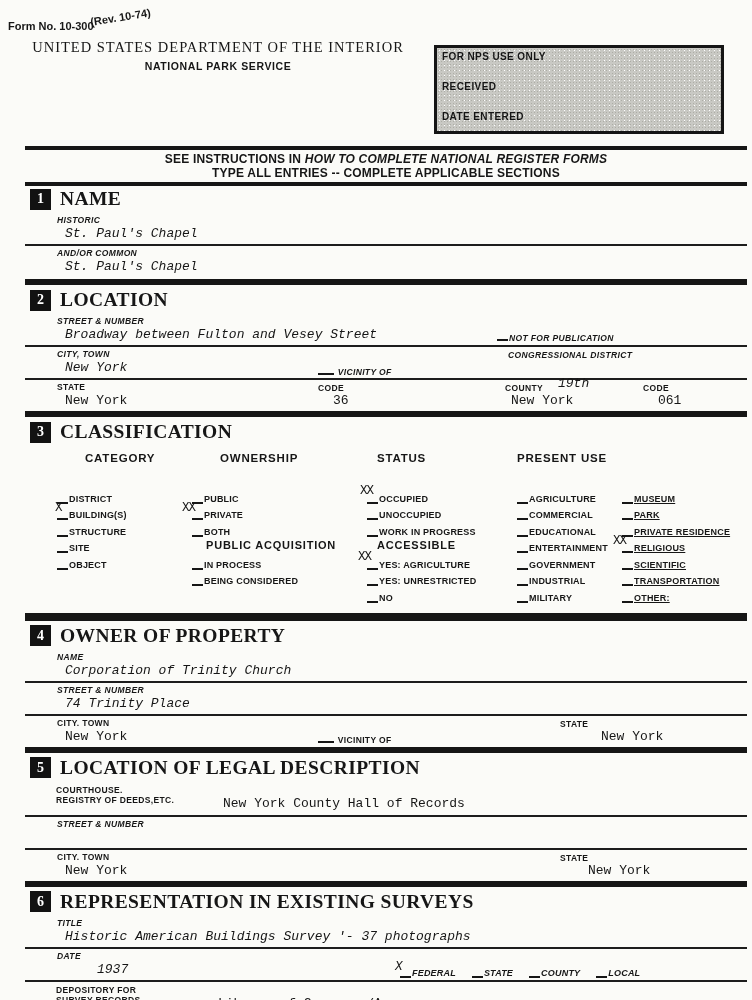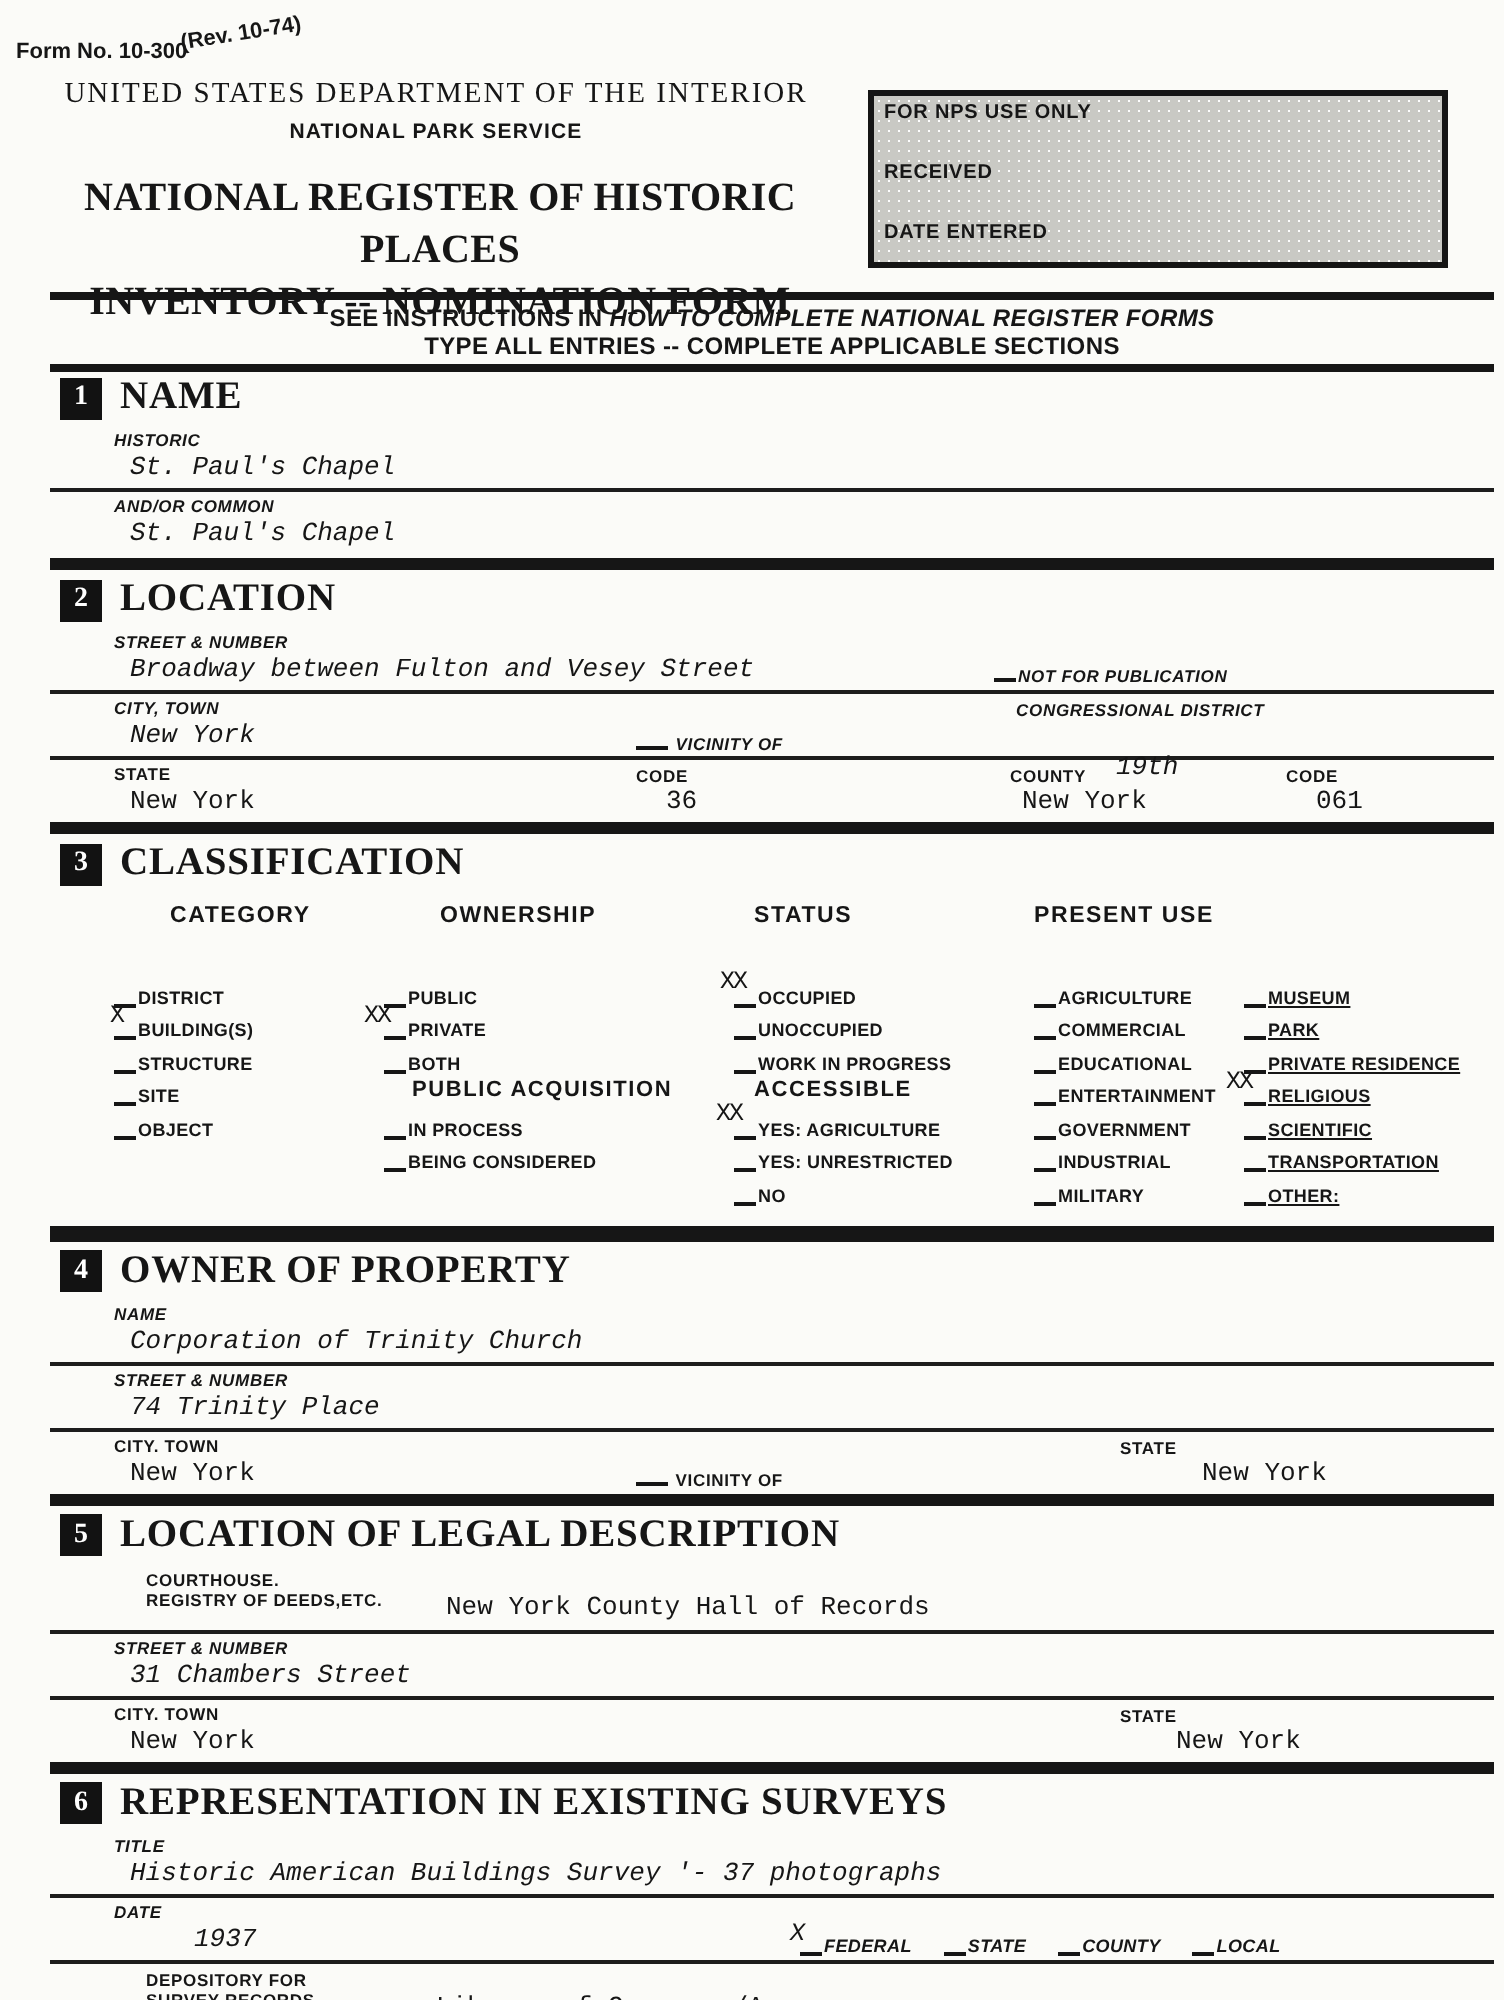--- a/index.html
+++ b/index.html
@@ -55,35 +55,31 @@
   .use-sub1{width:105px;} .use-sub2{width:125px;text-decoration:underline;}
   .ci{position:relative;display:flex;align-items:flex-end;height:16.5px;
       font-size:9px;font-weight:bold;letter-spacing:0.2px;white-space:nowrap;}
   .ci .bl{flex:none;width:11px;height:9px;border-bottom:2px solid #161616;margin-right:1px;}
   .ci .mark{position:absolute;left:-6px;top:-3px;font-family:"Liberation Mono","DejaVu Sans Mono",monospace;
       font-size:12.5px;font-weight:normal;letter-spacing:-1px;}
   .csh{font-size:11px;font-weight:bold;letter-spacing:0.8px;height:16.5px;display:flex;align-items:center;}
   
   .levels{display:flex;gap:16px;}
   .levels .ci{height:14px;}
-  .two-line-label{position:absolute;left:48px;top:3px;}
+  .two-line-label{position:absolute;left:31px;top:3px;}
 </style>
 </head>
 <body>
 
 <div class="page">
 
   <div class="form-no">Form No. 10-300</div>
   <div class="rev">(Rev. 10-74)</div>
   <div class="dept">UNITED STATES DEPARTMENT OF THE INTERIOR</div>
   <div class="agency">NATIONAL PARK SERVICE</div>
-  <div class="big-title">
-    <div>NATIONAL REGISTER OF HISTORIC PLACES</div>
-    <div>INVENTORY -- NOMINATION FORM</div>
-  </div>
 
   <div class="nps-box">
     <div class="l nps-l1">FOR NPS USE ONLY</div>
     <div class="l nps-l2">RECEIVED</div>
     <div class="l nps-l3">DATE ENTERED</div>
   </div>
 
   <div class="band">
     <div class="rule"></div>
     <div class="t t1"><span>SEE INSTRUCTIONS IN </span><span class="em">HOW TO COMPLETE NATIONAL REGISTER FORMS</span></div>
@@ -351,21 +347,20 @@
       </div>
       <div class="frow h35">
         <div class="two-line-label">
           <div class="flabel">COURTHOUSE.</div>
           <div class="flabel">REGISTRY OF DEEDS,ETC.</div>
         </div>
         <div class="abs fvalue" style="left:190px;top:13px;">New York County Hall of Records</div>
       </div>
       <div class="frow h33">
         <div class="flabel">STREET &amp; NUMBER</div>
-        <div class="fvalue">31 Chambers Street</div>
       </div>
       <div class="frow h31" style="border-bottom:none;">
         <div class="flabel">CITY. TOWN</div>
         <div class="fvalue">New York</div>
         <div class="abs flabel" style="left:535px;top:3px;">STATE</div>
         <div class="abs fvalue" style="left:555px;top:12px;">New York</div>
       </div>
       <div class="bar"></div>
     </div>
 

